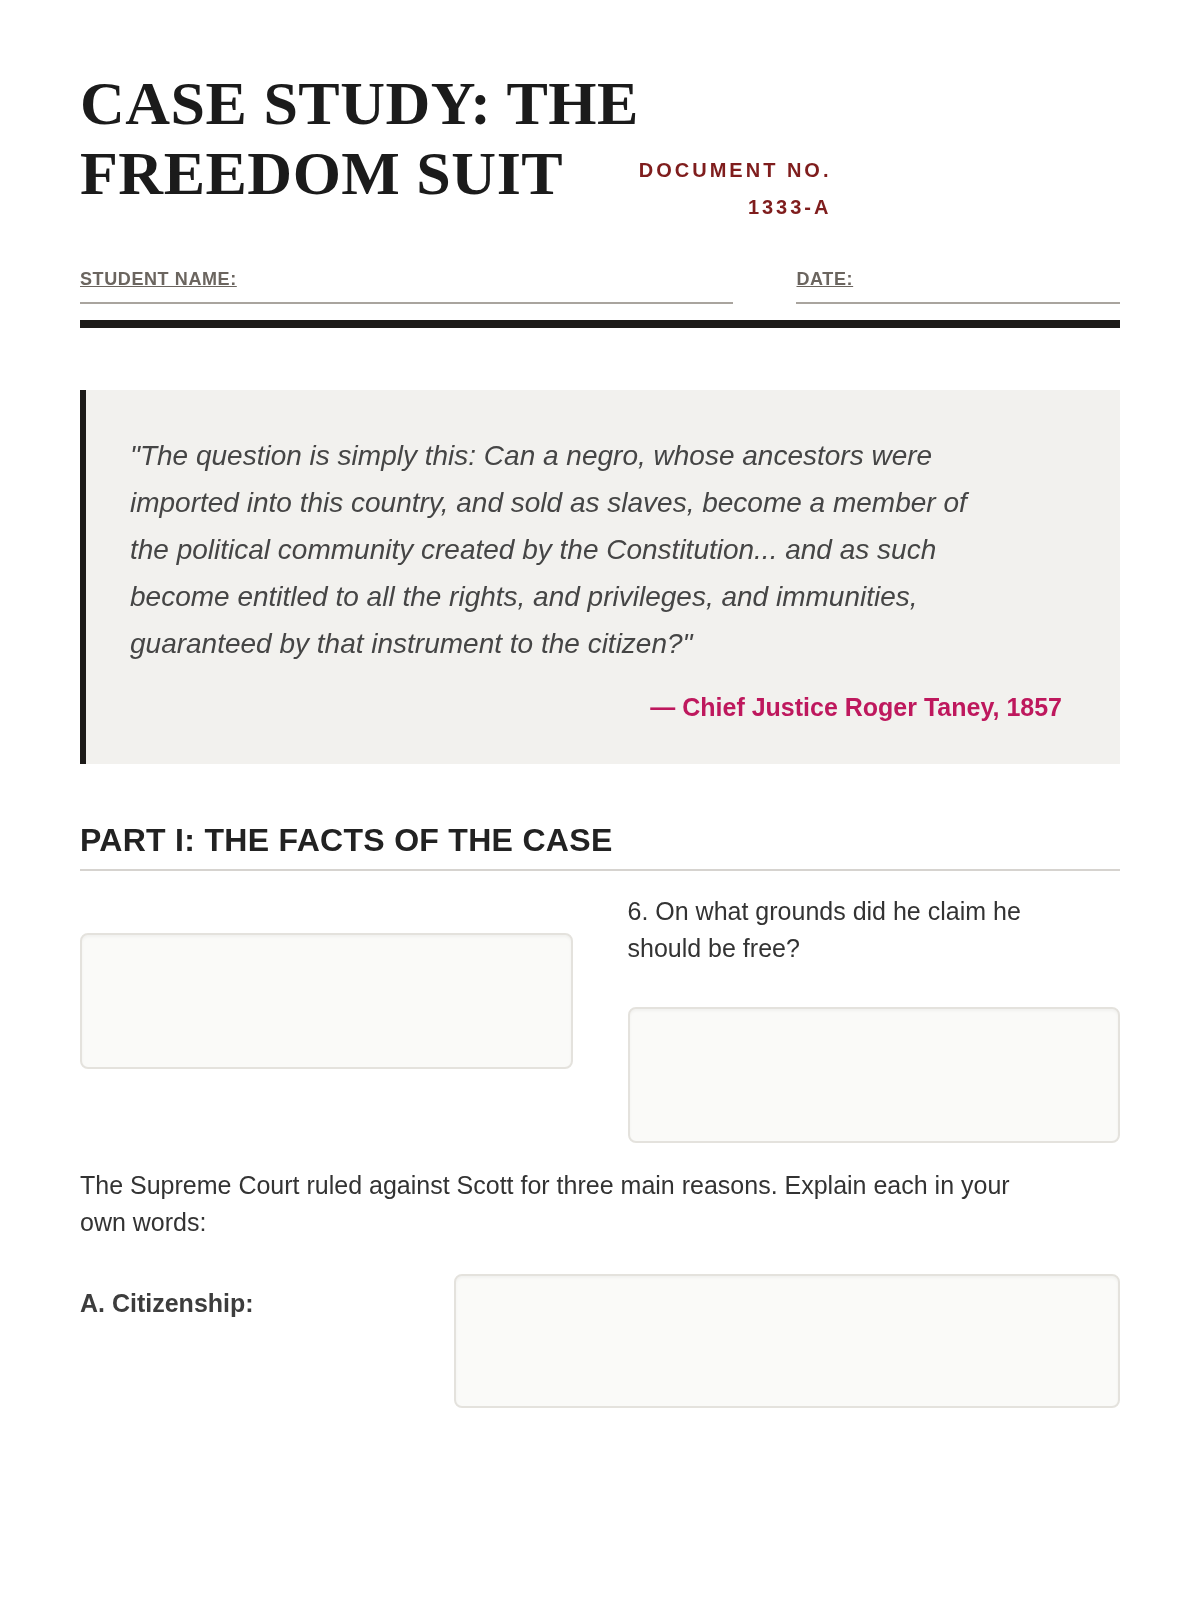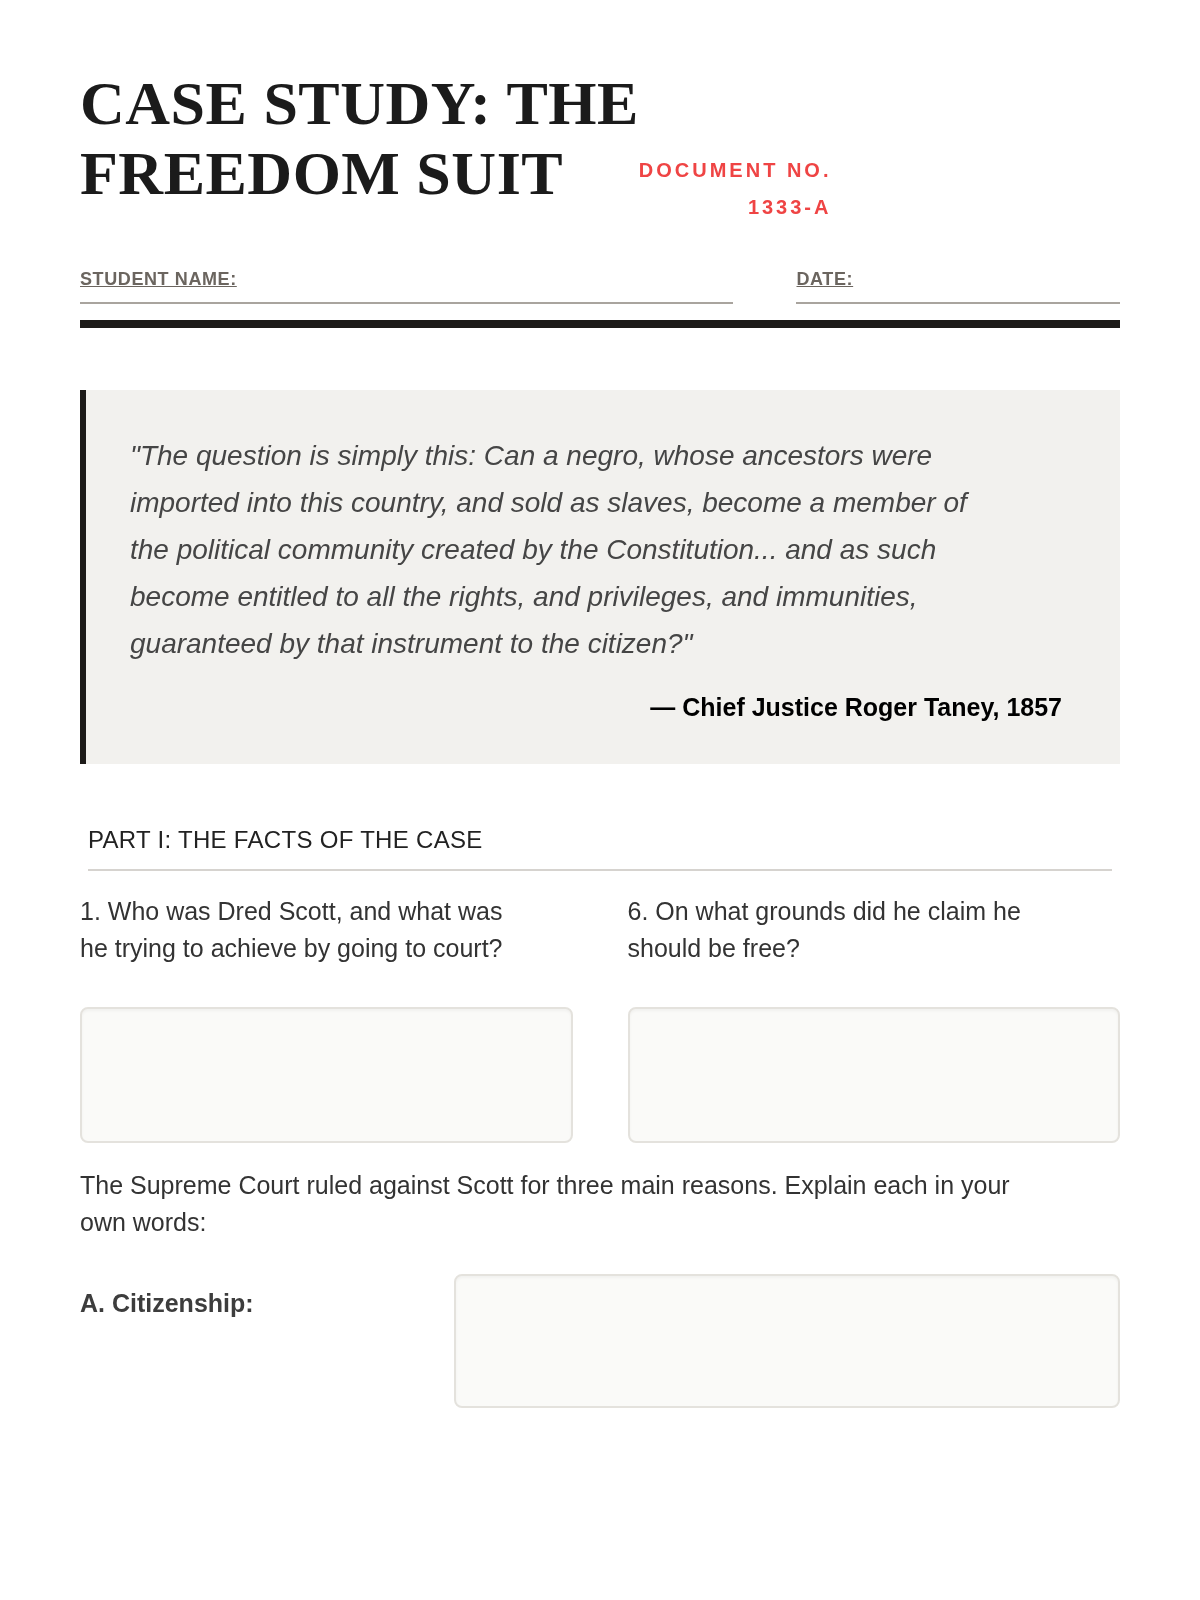--- a/index.html
+++ b/index.html
@@ -31,21 +31,21 @@
     color: #1b1b1b;
     white-space: pre-line;
   }
   .doc-no {
     margin-top: 84px;
     text-align: right;
     font-weight: bold;
     font-size: 20px;
     line-height: 37px;
     letter-spacing: 3px;
-    color: #ef4444;
+    color: #7f1d1d;
   }
 
   
   .fields-row {
     display: flex;
     gap: 27px;
     margin-top: 40px;
   }
   .field {
     border-bottom: 2px solid #a9a49e;
@@ -81,30 +81,30 @@
     line-height: 47px;
     color: #454545;
     white-space: pre-line;
   }
   .quote-attribution {
     margin-top: 22px;
     text-align: right;
     font-weight: bold;
     font-size: 25px;
     line-height: 37px;
-    color: #000000;
+    color: #be185d;
     padding-right: 18px;
   }
 
   
   .section-heading {
-    margin: 8px;
-    font-size: 24px;
+    margin: 0;
+    font-size: 32px;
     line-height: 32px;
-    font-weight: normal;
+    font-weight: bold;
     letter-spacing: 0.3px;
     color: #222222;
     padding-bottom: 13px;
     border-bottom: 2px solid #d6d3cf;
   }
   .part1 .section-heading { margin-top: 60px; }
   .part2 .section-heading { margin-top: 112px; }
 
   
   .questions-grid {
@@ -190,22 +190,20 @@
 the political community created by the Constitution... and as such
 become entitled to all the rights, and privileges, and immunities,
 guaranteed by that instrument to the citizen?"</div>
     <div class="quote-attribution">— Chief Justice Roger Taney, 1857</div>
   </blockquote>
 
   <section class="part1">
     <h2 class="section-heading">PART I: THE FACTS OF THE CASE</h2>
     <div class="questions-grid">
       <div class="question-col">
-        <p class="question-text">1. Who was Dred Scott, and what was
-he trying to achieve by going to court?</p>
         <div class="answer-box"></div>
       </div>
       <div class="question-col">
         <p class="question-text">6. On what grounds did he claim he
 should be free?</p>
         <div class="answer-box"></div>
       </div>
     </div>
   </section>
 

